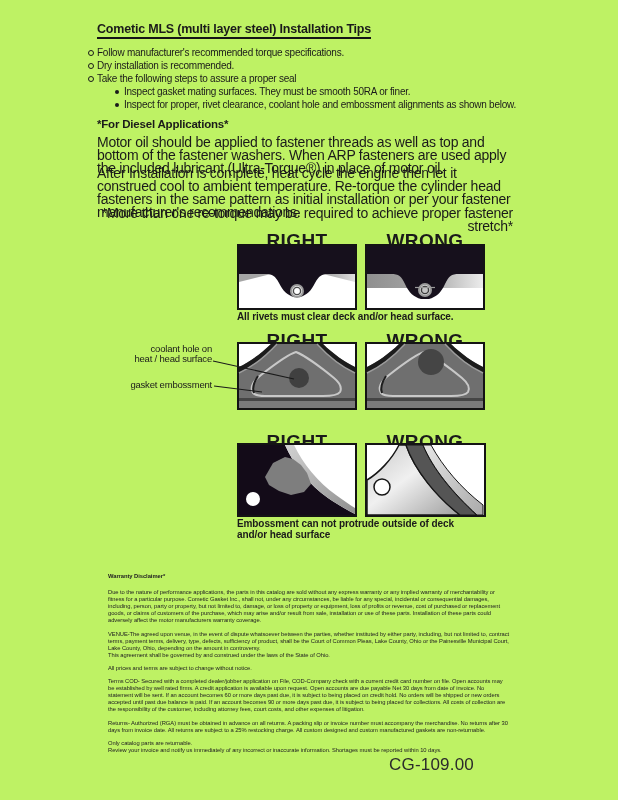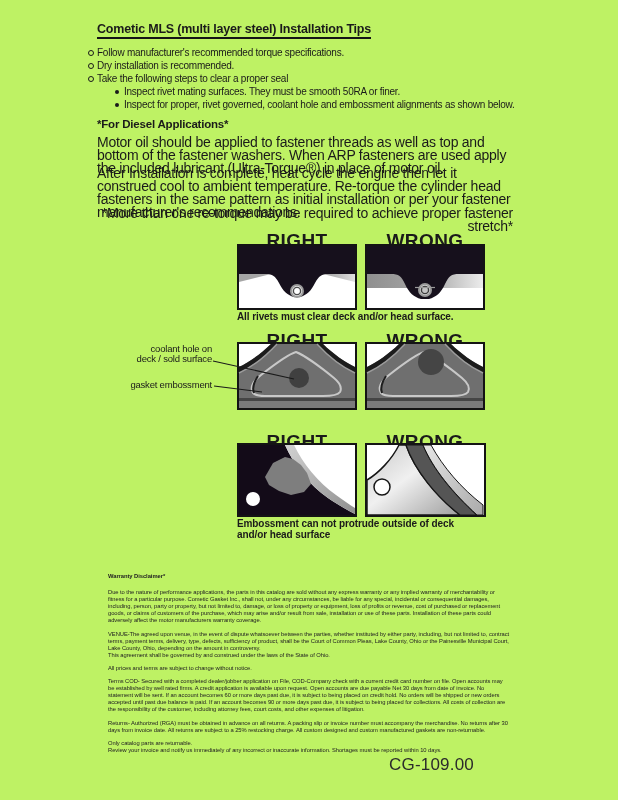--- a/index.html
+++ b/index.html
@@ -53,33 +53,33 @@
     <div class="tip-row">
       <span class="marker">
           <span class="circ"></span>
         </span>
       <span>Dry installation is recommended.</span>
     </div>
     <div class="tip-row">
       <span class="marker">
           <span class="circ"></span>
         </span>
-      <span>Take the following steps to clear a proper seal</span>
+      <span>Take the following steps to assure a proper seal</span>
     </div>
     <div class="tip-row sub">
       <span class="marker">
           <span class="dot"></span>
         </span>
-      <span>Inspect rivet mating surfaces.  They must be smooth 50RA or finer.</span>
+      <span>Inspect gasket mating surfaces.  They must be smooth 50RA or finer.</span>
     </div>
     <div class="tip-row sub">
       <span class="marker">
           <span class="dot"></span>
         </span>
-      <span>Inspect for proper, rivet governed, coolant hole and embossment alignments as shown below.</span>
+      <span>Inspect for proper, rivet clearance, coolant hole and embossment alignments as shown below.</span>
     </div>
   </div>
 
   <div class="abs diesel-h">*For Diesel Applications*</div>
   <div class="abs body-p p1">Motor oil should be applied to fastener threads as well as top and bottom of the fastener washers. When ARP fasteners are used apply the included lubricant (Ultra-Torque®) in place of motor oil.</div>
   <div class="abs body-p p2">After Installation is complete, heat cycle the engine then let it construed cool to ambient temperature. Re-torque the cylinder head fasteners in the same pattern as initial installation or per your fastener manufacturer's recommendations.</div>
   <div class="abs body-p p3">*More than one re-torque may be required to achieve proper fastener stretch*</div>
 
   <div class="abs rw-label" style="left:237px;top:230px;">RIGHT</div>
   <div class="abs rw-label" style="left:365px;top:230px;">WRONG</div>
@@ -120,21 +120,21 @@
       <line x1="50" y1="43.5" x2="70" y2="43.5" stroke="#9a9a9a" stroke-width="1.2"></line>
     </g>
   </svg>
 
   <div class="abs caption" style="left:237px;top:311px;">All rivets must clear deck and/or head surface.</div>
 
   <div class="abs rw-label" style="left:237px;top:330px;">RIGHT</div>
   <div class="abs rw-label" style="left:365px;top:330px;">WRONG</div>
 
   <div class="abs annot" style="left:118px;top:344px;width:94px;">coolant hole on
-deck / sold surface</div>
+heat / head surface</div>
   <div class="abs annot" style="left:118px;top:380px;width:94px;">gasket embossment</div>
 
   <svg class="abs diagram-box" style="left:237px;top:342px;" width="120" height="68" viewBox="0 0 120 68">
     <rect x="1" y="1" width="118" height="66" fill="#6f6f6f" stroke="#141414" stroke-width="2"></rect>
     <path d="M2,2 H34 C24,12 12,20 2,25 Z" fill="#ffffff"></path>
     <path d="M34,2 C24,12 12,20 2,25 L2,31 C14,25 28,15 40,2 Z" fill="#1c1c1c"></path>
     <path d="M40,2 C29,14 15,25 2,31" fill="none" stroke="#9c9c9c" stroke-width="1.4"></path>
     <path d="M118,2 H86 C96,12 108,20 118,25 Z" fill="#ffffff"></path>
     <path d="M86,2 C96,12 108,20 118,25 L118,31 C106,25 92,15 80,2 Z" fill="#1c1c1c"></path>
     <path d="M80,2 C91,14 105,25 118,31" fill="none" stroke="#9c9c9c" stroke-width="1.4"></path>

